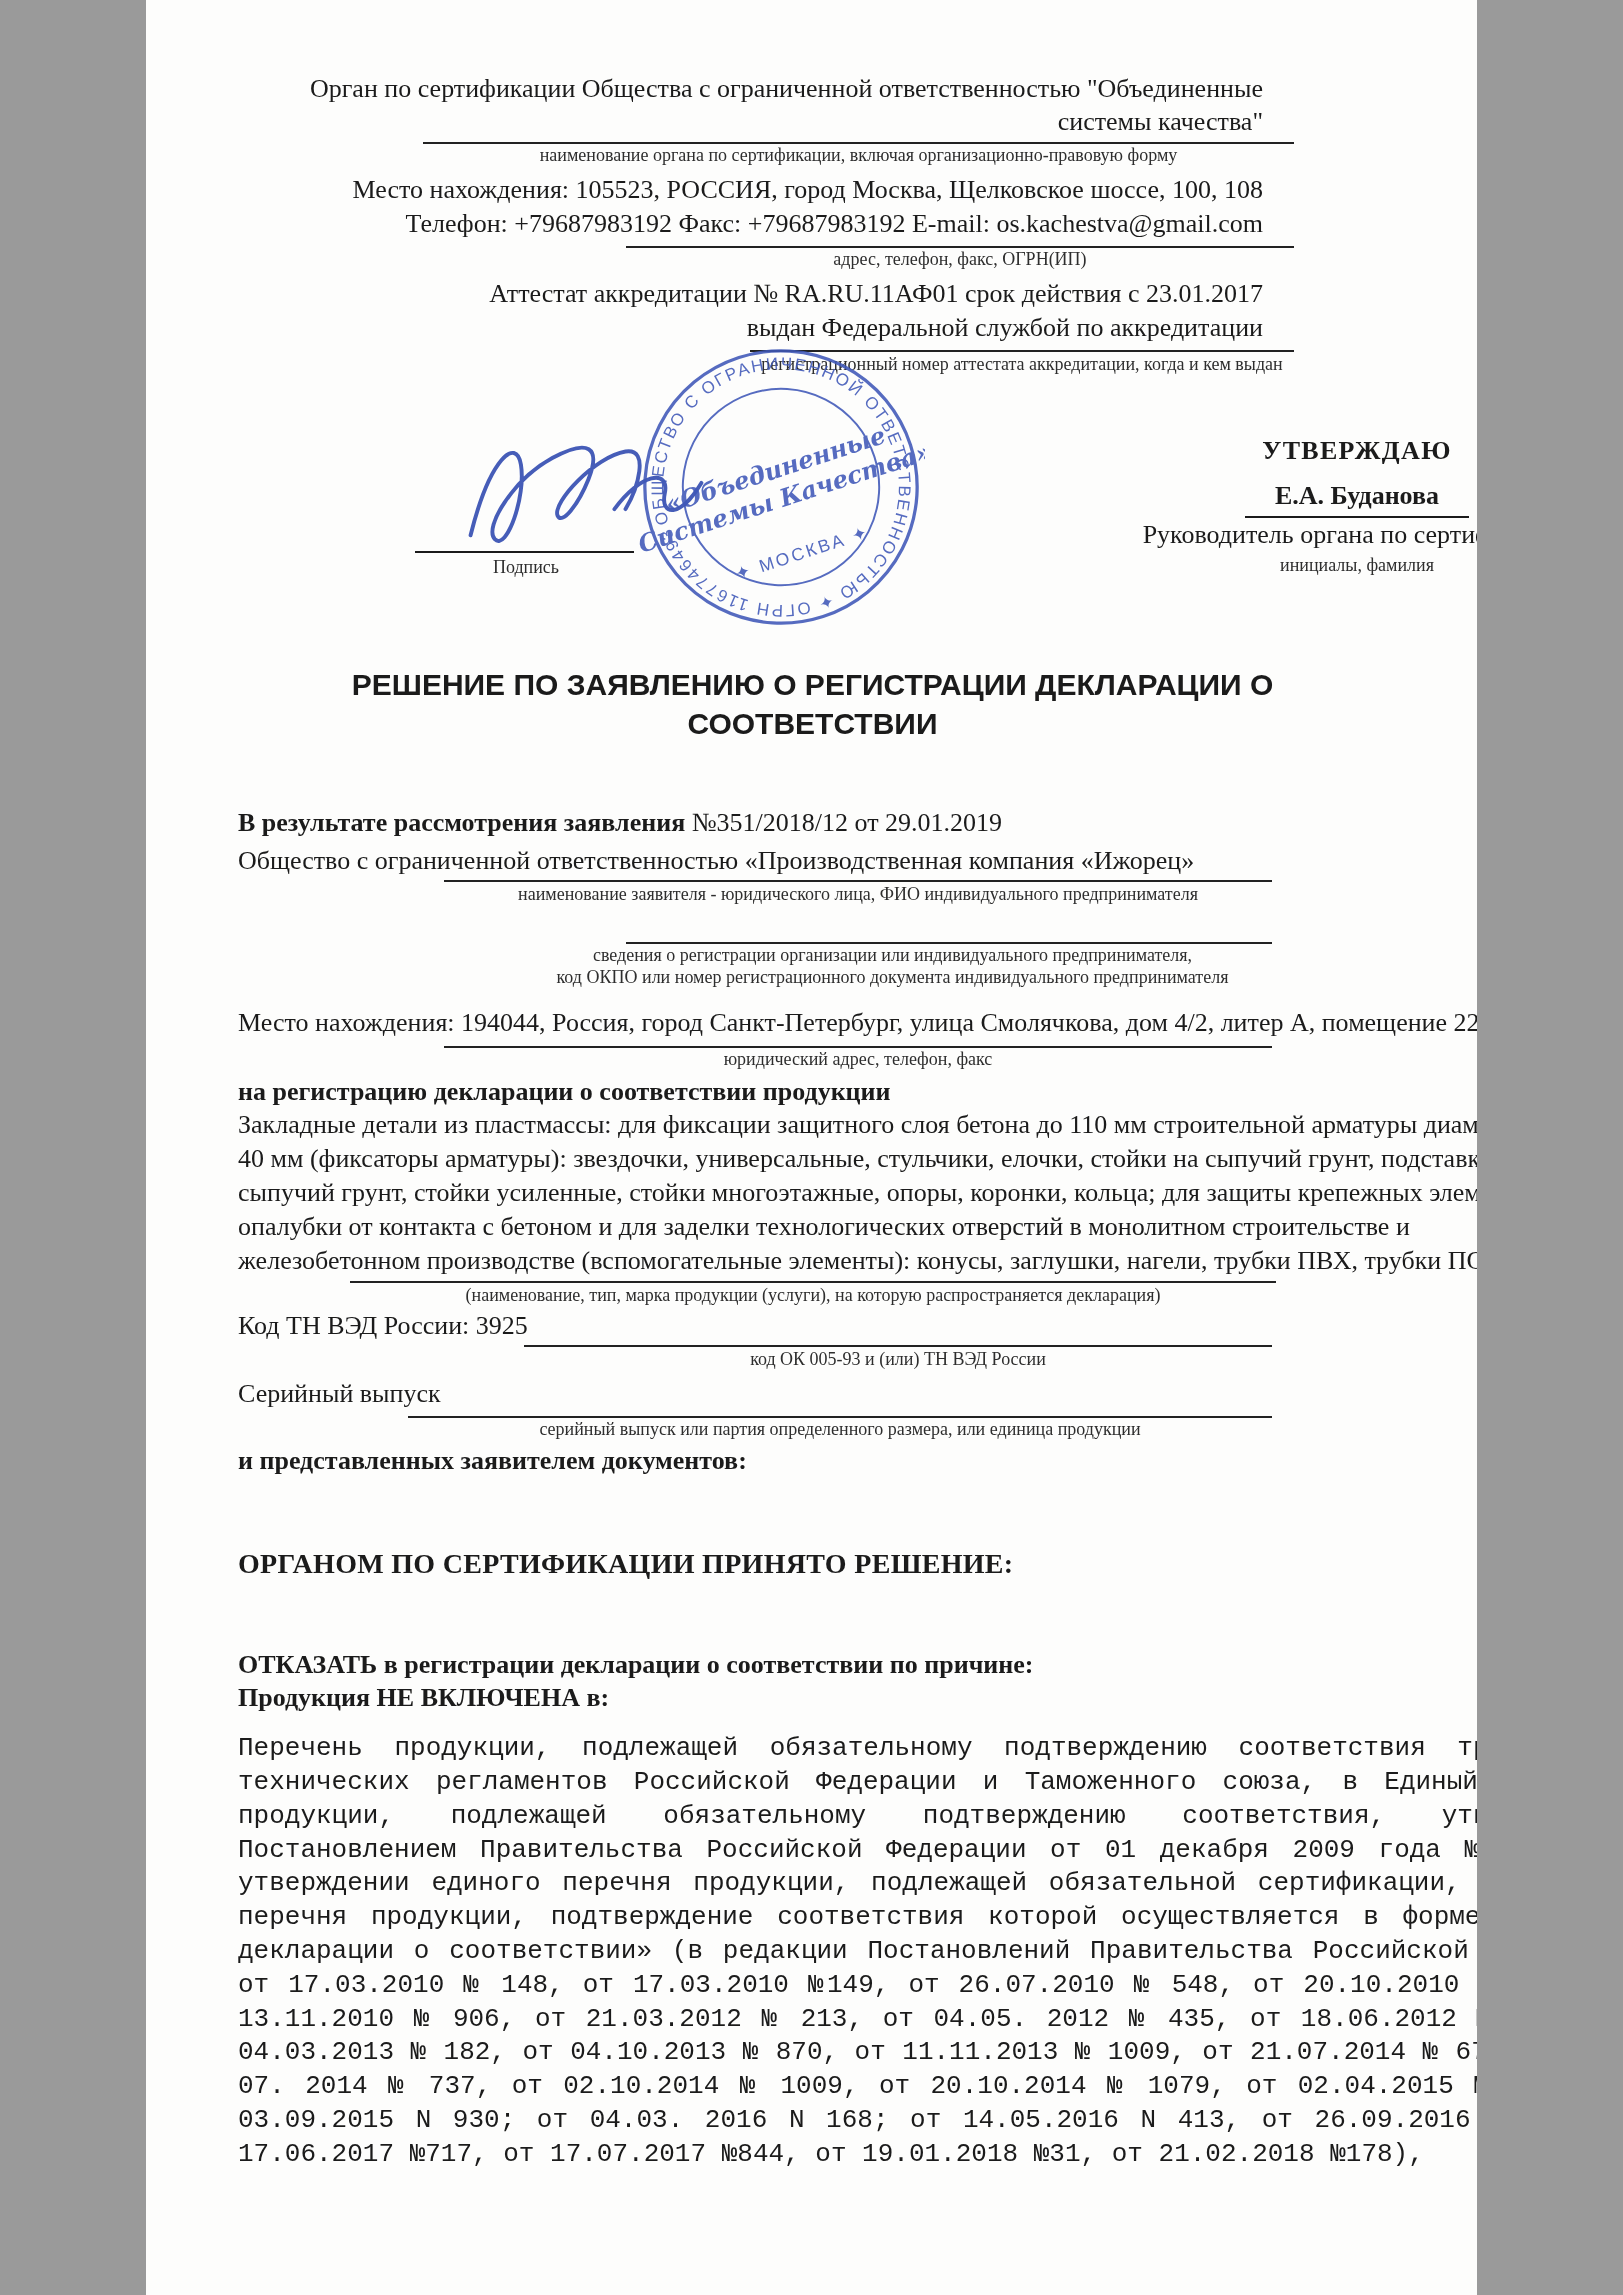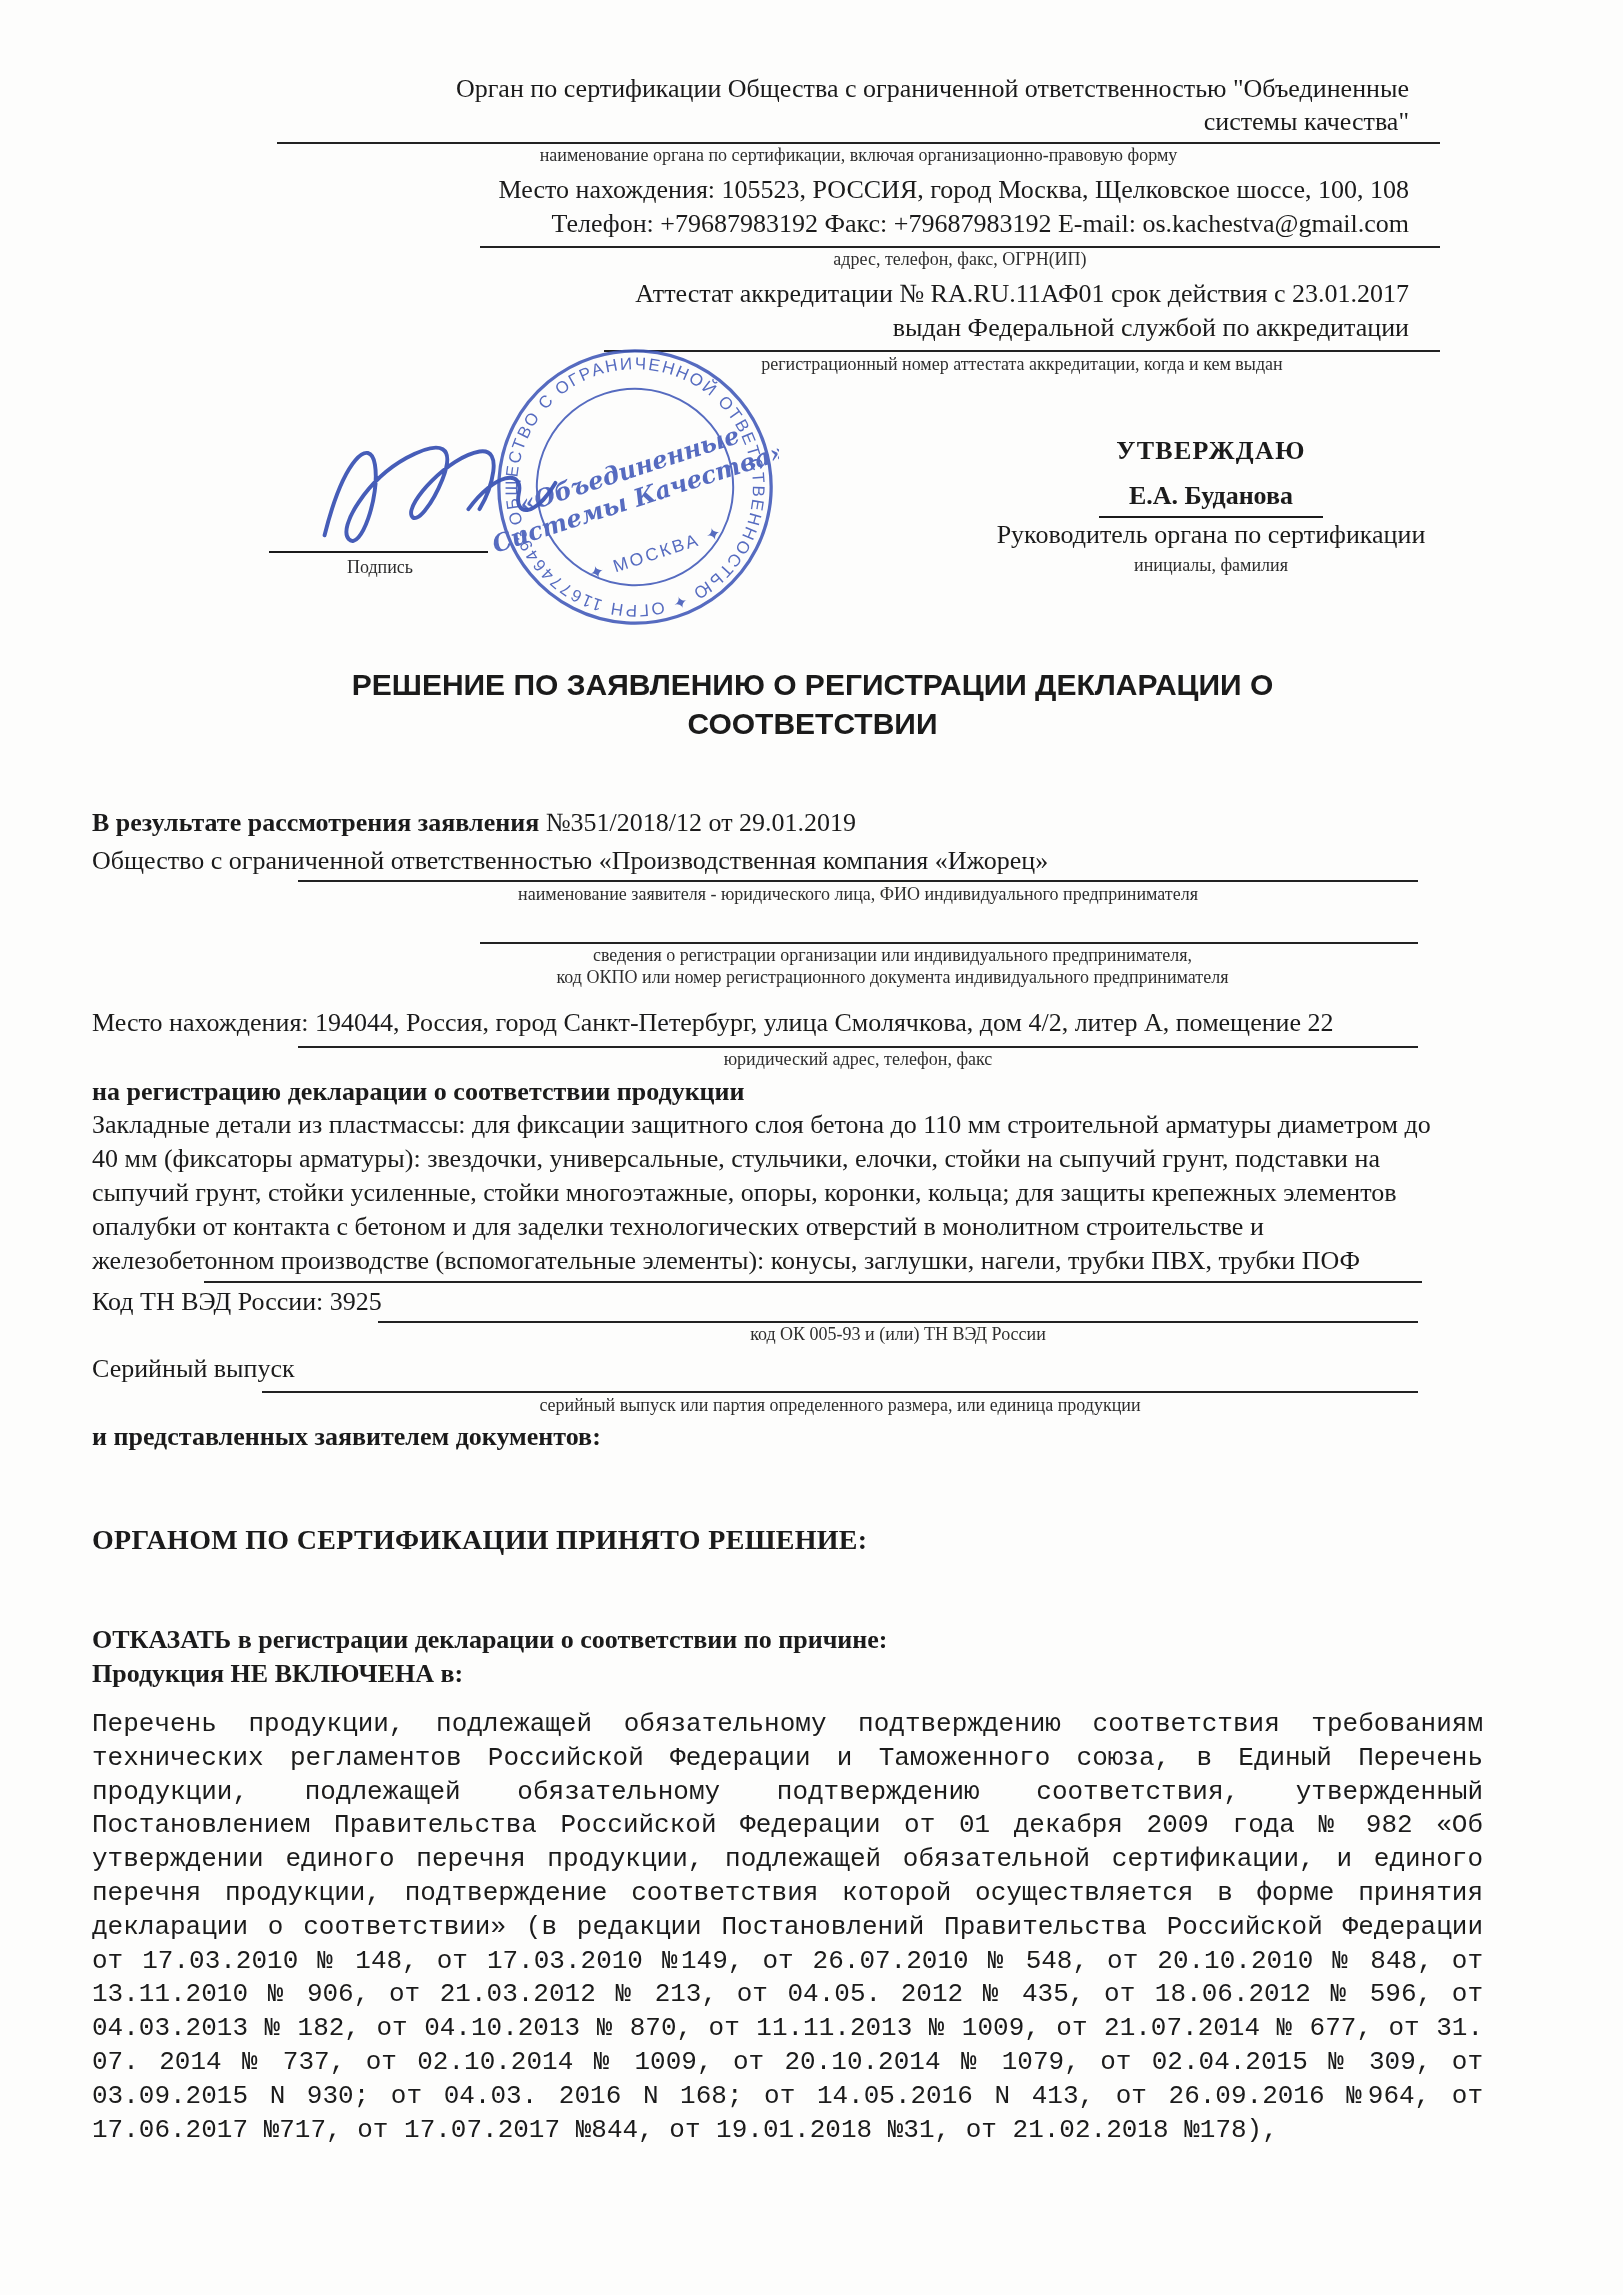--- a/index.html
+++ b/index.html
@@ -1,18 +1,18 @@
 <!DOCTYPE html>
 <html style="font-size:10.5px"><head>
 <meta charset="utf-8">
 <style>
   * { margin:0; padding:0; box-sizing:border-box; }
   html,body { background:#9a9a9a; }
   .page {
-    width:1623px; height:2295px; margin:0 auto; position:relative;
+    width:1331px; height:2295px; margin:0 auto; position:relative;
     background:#fdfdfc; color:#1b1b1b;
     font-family:"Liberation Serif", serif; font-size:26px; line-height:1.3;
     padding:73px 90px 52px 92px; overflow:hidden;
   }
   .caption { font-size:18px; color:#2e2e2e; text-align:center; line-height:1.2; }
   .rule { border-top:2px solid #222; height:0; }
   .bold { font-weight:bold; }
 
   
   .h-right { text-align:right; padding-right:124px; }
@@ -138,20 +138,21 @@
     <div class="caption cap-reg">код ОКПО или номер регистрационного документа индивидуального предпринимателя</div>
 
     <div class="location">Место нахождения: 194044, Россия, город Санкт-Петербург, улица Смолячкова, дом 4/2, литер А, помещение 22</div>
     <div class="rule rule-loc"></div>
     <div class="caption cap-loc">юридический адрес, телефон, факс</div>
 
     <div class="bold purpose">на регистрацию декларации о соответствии продукции</div>
 
     <div class="product">Закладные детали из пластмассы: для фиксации защитного слоя бетона до 110 мм строительной арматуры диаметром до 40 мм (фиксаторы арматуры): звездочки, универсальные, стульчики, елочки, стойки на сыпучий грунт, подставки на сыпучий грунт, стойки усиленные, стойки многоэтажные, опоры, коронки, кольца; для защиты крепежных элементов опалубки от контакта с бетоном и для заделки технологических отверстий в монолитном строительстве и железобетонном производстве (вспомогательные элементы): конусы, заглушки, нагели, трубки ПВХ, трубки ПОФ</div>
     <div class="rule rule-prod"></div>
+    <div class="caption cap-prod">(наименование, тип, марка продукции (услуги), на которую распространяется декларация)</div>
 
     <div class="tnved">Код ТН ВЭД России: 3925</div>
     <div class="rule rule-tnved"></div>
     <div class="caption cap-tnved">код ОК 005-93 и (или) ТН ВЭД России</div>
 
     <div class="serial">Серийный выпуск</div>
     <div class="rule rule-serial"></div>
     <div class="caption cap-serial">серийный выпуск или партия определенного размера, или единица продукции</div>
 
     <div class="bold docs-line">и представленных заявителем документов:</div>

